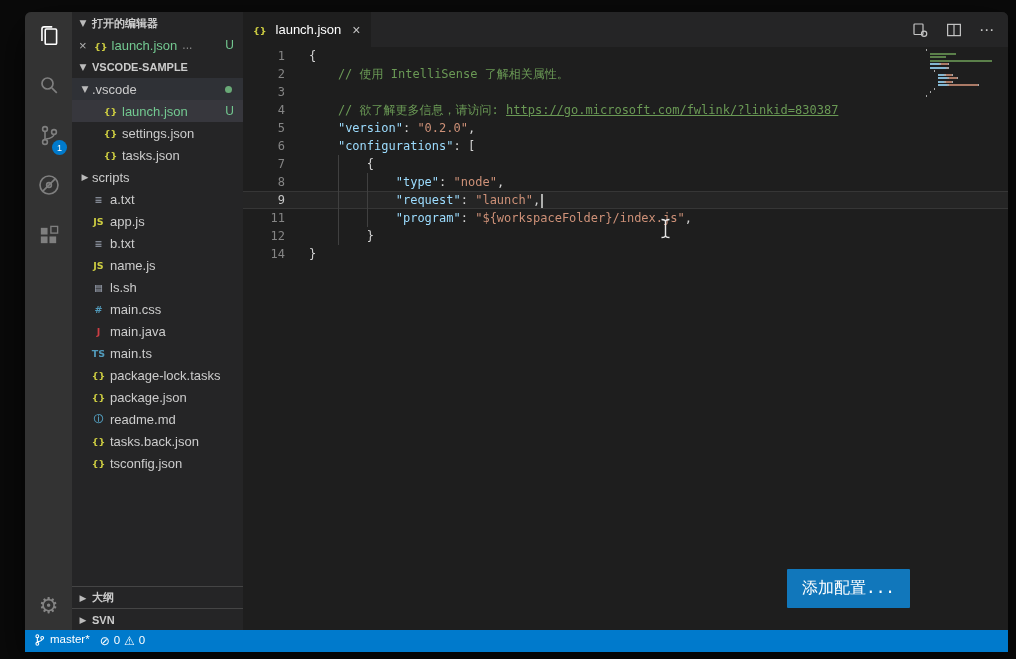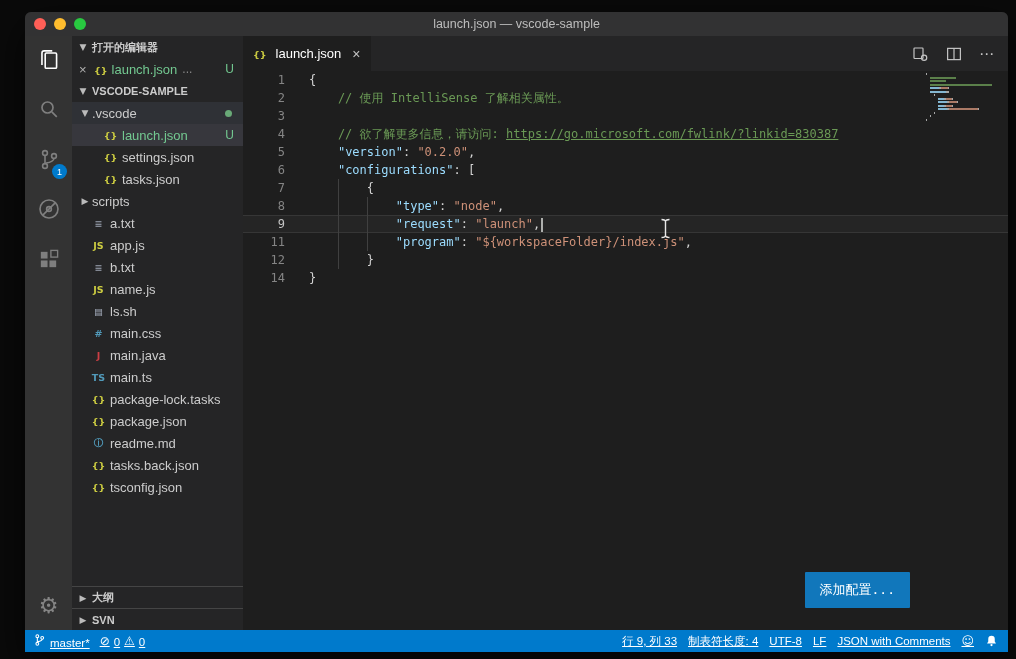--- a/index.html
+++ b/index.html
@@ -74,45 +74,37 @@
   .tk-p { color:#d4d4d4; } .tk-c { color:#6a9955; }
   .tk-link { color:#6a9955; text-decoration:underline; cursor:pointer; }
   .tk-k { color:#9cdcfe; } .tk-s { color:#ce9178; }
   .caret { display:inline-block; width:2px; height:14px; background:#aeafad; vertical-align:middle; margin-left:1px; }
 
   .minimap { position:absolute; top:2px; right:2px; width:80px; }
   .mm-line { height:2px; margin-bottom:1.5px; display:flex; }
   .mm-seg { height:2px; flex:0 0 auto; }
 
   .add-config { position:absolute; right:98px; bottom:22px; border:none; color:#ffffff;
-    font-size:13px; padding:9px 15px; cursor:pointer; font-family:inherit; border-radius:1px; }
+    font-size:16px; padding:9px 15px; cursor:pointer; font-family:inherit; border-radius:1px; }
 
   
   .statusbar { height:22px; flex:0 0 auto; color:#ffffff; display:flex; align-items:center;
     font-size:11.5px; padding:0 10px 0 8px; }
   .sb-group { display:flex; align-items:center; gap:10px; }
   .sb-right { margin-left:auto; display:flex; align-items:center; gap:11px; }
-  .sb-item { display:flex; align-items:flex-end; gap:4px; cursor:pointer; white-space:nowrap;text-decoration:underline; }
+  .sb-item { display:flex; align-items:flex-start; gap:4px; cursor:pointer; white-space:nowrap; }
   .sb-ico { font-size:12px; font-family:"DejaVu Sans",sans-serif; }
 
   .mouse-cursor { position:absolute; left:659px; top:218px; pointer-events:none; z-index:50; }
 </style>
 </head>
 <body>
 
 <div class="window">
 
-  <div class="titlebar">
-    <div class="traffic">
-      <span class="tl" style="background: rgb(255, 95, 87);"></span>
-      <span class="tl" style="background: rgb(254, 188, 46);"></span>
-      <span class="tl" style="background: rgb(40, 200, 64);"></span>
-    </div>
-    <span class="title-text">launch.json — vscode-sample</span>
-  </div>
 
   <div class="main">
 
     <div class="activitybar">
       <div class="ab-item active">
         <span>
           <svg width="26" height="26" viewBox="0 0 24 24" fill="none" stroke="currentColor" stroke-width="1.5">
             <rect x="8.5" y="6.5" width="10.5" height="14" rx="1"></rect>
             <path d="M5.5 17.5v-11a2 2 0 0 1 2-2h7.5"></path>
           </svg>
@@ -432,34 +424,20 @@
         </span>
         <span>master*</span>
       </span>
       <span class="sb-item">
         <span class="sb-ico">⊘</span>
         <span>0</span>
         <span class="sb-ico">⚠</span>
         <span>0</span>
       </span>
     </div>
-    <div class="sb-right">
-      <span class="sb-item">行 9, 列 33</span>
-      <span class="sb-item">制表符长度: 4</span>
-      <span class="sb-item">UTF-8</span>
-      <span class="sb-item">LF</span>
-      <span class="sb-item">JSON with Comments</span>
-      <span class="sb-item sb-ico">☺</span>
-      <span class="sb-item">
-        <svg width="13" height="14" viewBox="0 0 16 16">
-          <path d="M8 1.5a4 4 0 0 0-4 4v3.2L2.5 11h11L12 8.7V5.5a4 4 0 0 0-4-4z" fill="#ffffff"></path>
-          <circle cx="8" cy="13" r="1.4" fill="#ffffff"></circle>
-        </svg>
-      </span>
-    </div>
   </div>
 </div>
 
 <div class="mouse-cursor">
   <svg width="13" height="21" viewBox="0 0 13 21" fill="none" stroke="#e8e8e8" stroke-width="1.4">
     <path d="M2.5 1.5c2.5 0 4 .9 4 2.2 0-1.3 1.5-2.2 4-2.2 M6.5 3.7v13.6 M2.5 19.5c2.5 0 4-.9 4-2.2 0 1.3 1.5 2.2 4 2.2"></path>
   </svg>
 </div>
 
 </body></html>

